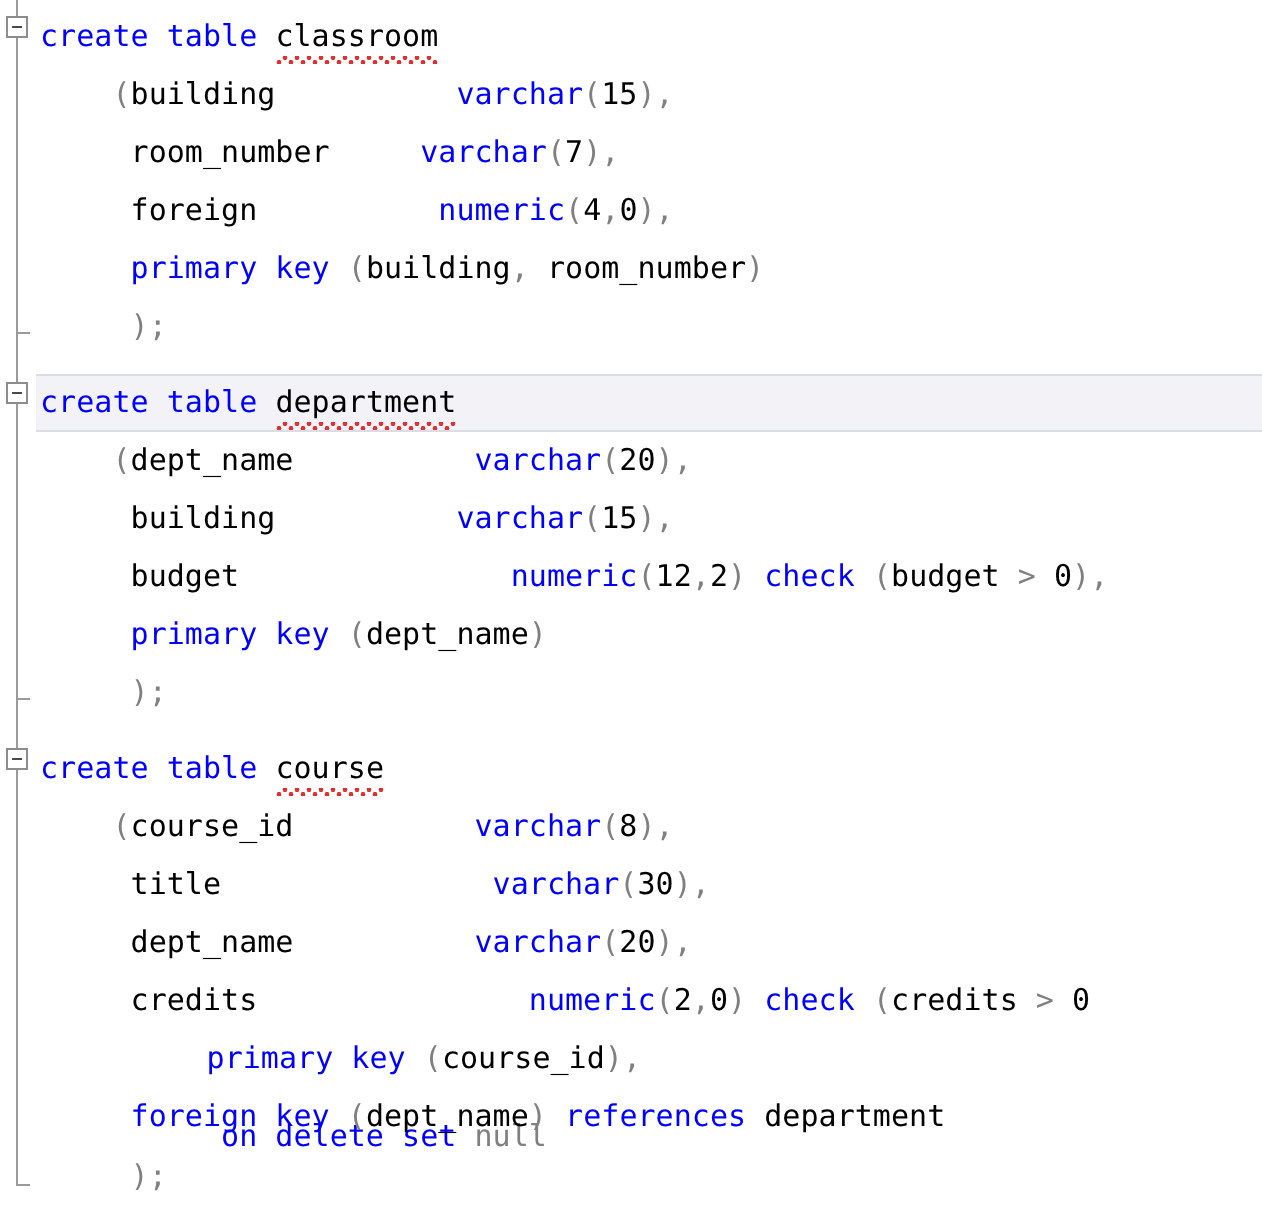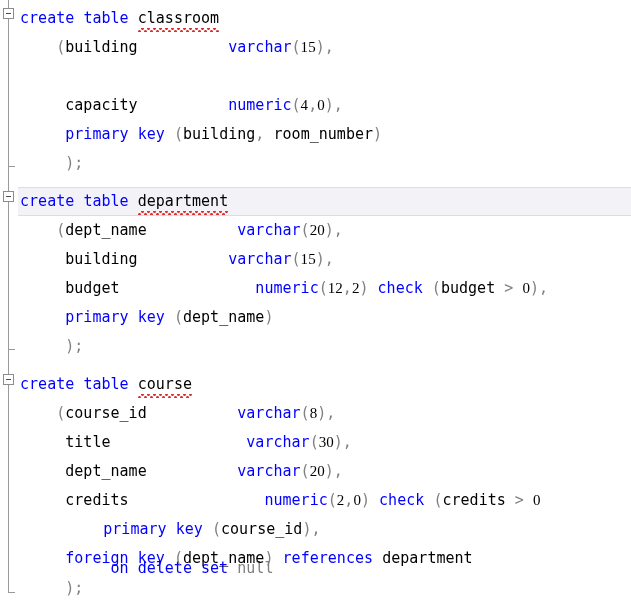--- a/index.html
+++ b/index.html
@@ -92,21 +92,21 @@
     height: 29px;
     box-sizing: border-box;
     background: #f2f2f7;
     border-top: 1px solid #dcdce4;
     border-bottom: 1px solid #dcdce4;
   }
 
   
   .kw   { color: #0000ff; }
   .id   { color: #000000; }
-  .num  { color: #000000; font-family: Liberation Serif, serif; }
+  .num  { color: #000000; }
   .punc { color: #808080; }
   .nul  { color: #808080; }
 
   
   .sq {
     position: relative;
     display: inline-block;
   }
   .sq::after {
     content: "";
@@ -135,21 +135,22 @@
       <div class="fold-box" style="top: 191px;"></div>
       <div class="fold-end" style="top: 349px;"></div>
       <div class="fold-rail" style="top: 349px; height: 243px;"></div>
       <div class="fold-box" style="top: 374px;"></div>
       <div class="fold-end" style="top: 592px;"></div>
     </div>
 
   <div class="code" id="code">
       <div class="line" style="top: 4px;"><span class="txt"><span class="kw">create</span><span class="id"> </span><span class="kw">table</span><span class="id"> </span><span class="id sq">classroom</span></span></div>
       <div class="line" style="top: 33px;"><span class="txt"><span class="id">    </span><span class="punc">(</span><span class="id">building</span><span class="id">          </span><span class="kw">varchar</span><span class="punc">(</span><span class="num">15</span><span class="punc">),</span></span></div>
-      <div class="line" style="top: 91px;"><span class="txt"><span class="id">     </span><span class="id">capacity</span><span class="id">          </span><span class="kw">numeric</span><span class="punc">(</span><span class="num">4</span><span class="punc">,</span><span class="num">0</span><span class="punc">),</span></span></div>
+      <div class="line" style="top: 62px;"><span class="txt"><span class="id">     </span><span class="id">room_number</span><span class="id">     </span><span class="kw">varchar</span><span class="punc">(</span><span class="num">7</span><span class="punc">),</span></span></div>
+      <div class="line" style="top: 91px;"><span class="txt"><span class="id">     </span><span class="id">foreign</span><span class="id">          </span><span class="kw">numeric</span><span class="punc">(</span><span class="num">4</span><span class="punc">,</span><span class="num">0</span><span class="punc">),</span></span></div>
       <div class="line" style="top: 120px;"><span class="txt"><span class="id">     </span><span class="kw">primary key</span><span class="id"> </span><span class="punc">(</span><span class="id">building</span><span class="punc">,</span><span class="id"> </span><span class="id">room_number</span><span class="punc">)</span></span></div>
       <div class="line" style="top: 149px;"><span class="txt"><span class="id">     </span><span class="punc">);</span></span></div>
       <div class="line" style="top: 178px;"><span class="txt"></span></div>
       <div class="current-line" style="top: 187px;"></div>
       <div class="line" style="top: 187px;"><span class="txt"><span class="kw">create</span><span class="id"> </span><span class="kw">table</span><span class="id"> </span><span class="id sq">department</span></span></div>
       <div class="line" style="top: 216px;"><span class="txt"><span class="id">    </span><span class="punc">(</span><span class="id">dept_name</span><span class="id">          </span><span class="kw">varchar</span><span class="punc">(</span><span class="num">20</span><span class="punc">),</span></span></div>
       <div class="line" style="top: 245px;"><span class="txt"><span class="id">     </span><span class="id">building</span><span class="id">          </span><span class="kw">varchar</span><span class="punc">(</span><span class="num">15</span><span class="punc">),</span></span></div>
       <div class="line" style="top: 274px;"><span class="txt"><span class="id">     </span><span class="id">budget</span><span class="id">               </span><span class="kw">numeric</span><span class="punc">(</span><span class="num">12</span><span class="punc">,</span><span class="num">2</span><span class="punc">)</span><span class="id"> </span><span class="kw">check</span><span class="id"> </span><span class="punc">(</span><span class="id">budget</span><span class="punc"> &gt; </span><span class="num">0</span><span class="punc">),</span></span></div>
       <div class="line" style="top: 303px;"><span class="txt"><span class="id">     </span><span class="kw">primary key</span><span class="id"> </span><span class="punc">(</span><span class="id">dept_name</span><span class="punc">)</span></span></div>
       <div class="line" style="top: 332px;"><span class="txt"><span class="id">     </span><span class="punc">);</span></span></div>

